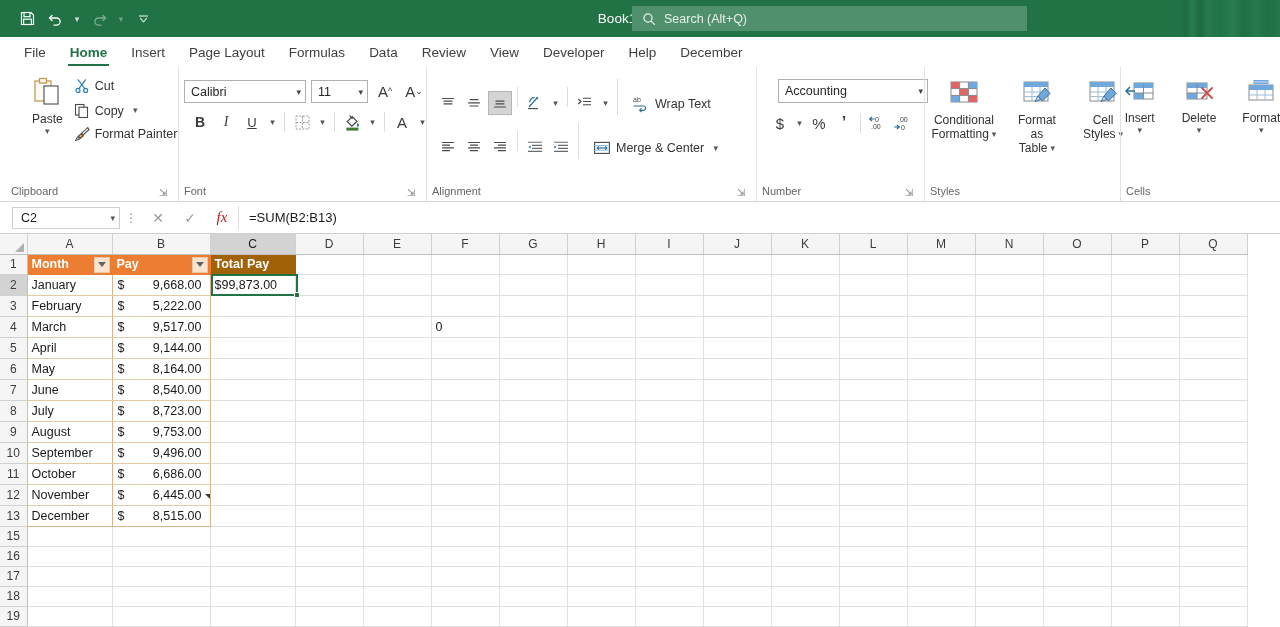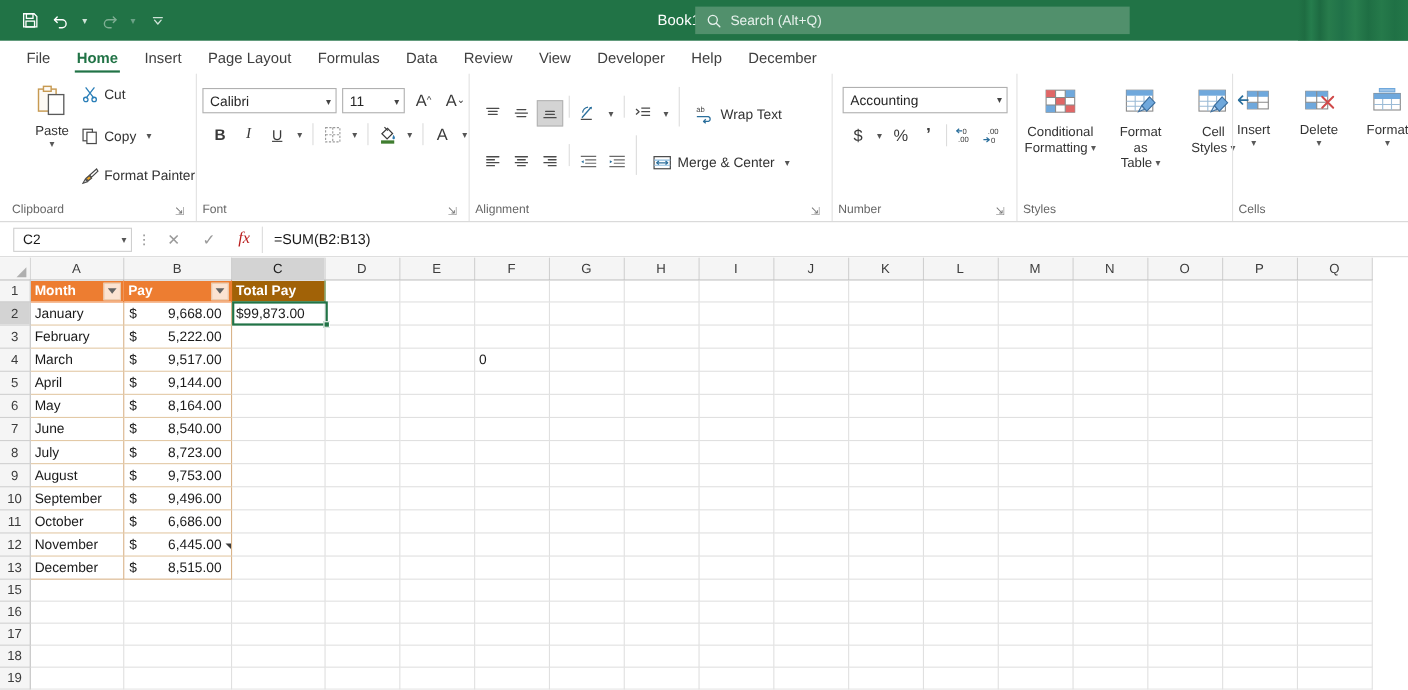--- a/index.html
+++ b/index.html
@@ -147,21 +147,21 @@
     height: 23px;
     border: 1px solid #b0b0b0;
     background: #fff;
     display: flex; align-items: center;
     padding: 0 4px 0 6px;
     font-size: 12.5px; color: #262626;
   }
   .combo .cval { flex: 1; overflow: hidden; white-space: nowrap; }
   .combo .carr { font-size: 9px; color: #444; padding-left: 4px; }
 
-  .stack2 { display: flex; flex-direction: column; gap: 14px; }
+  .stack2 { display: flex; flex-direction: column; gap: 1px; }
   .rowline { display: flex; align-items: flex-end; }
 
   
   .fbar {
     height: 32px;
     background: #ffffff;
     display: flex;
     align-items: center;
     border-bottom: 1px solid #d0d0d0;
     padding: 0 4px;
@@ -571,21 +571,21 @@
       </div>
     </div>
     <div class="group-label">
       <span>Alignment</span>
       <span class="launcher">⇲</span>
     </div>
   </div>
 
   <div class="group" style="width:168px">
     <div class="group-body" style="flex-direction:column; gap:8px; padding-top:8px">
-      <div class="combo" style="width:150px; height:24px; margin-left:4px">
+      <div class="combo" style="width:150px; height:24px; margin-left:16px">
         <span class="cval">Accounting</span>
         <span class="carr">▾</span>
       </div>
       <div class="rowline" style="gap:1px; padding-left:6px">
         <div class="sbtn" style="font-size:15px">
             <span>$</span>
           </div>
         <span class="mini-caret">▾</span>
         <div class="sbtn" style="font-size:15px">
             <span>%</span>

